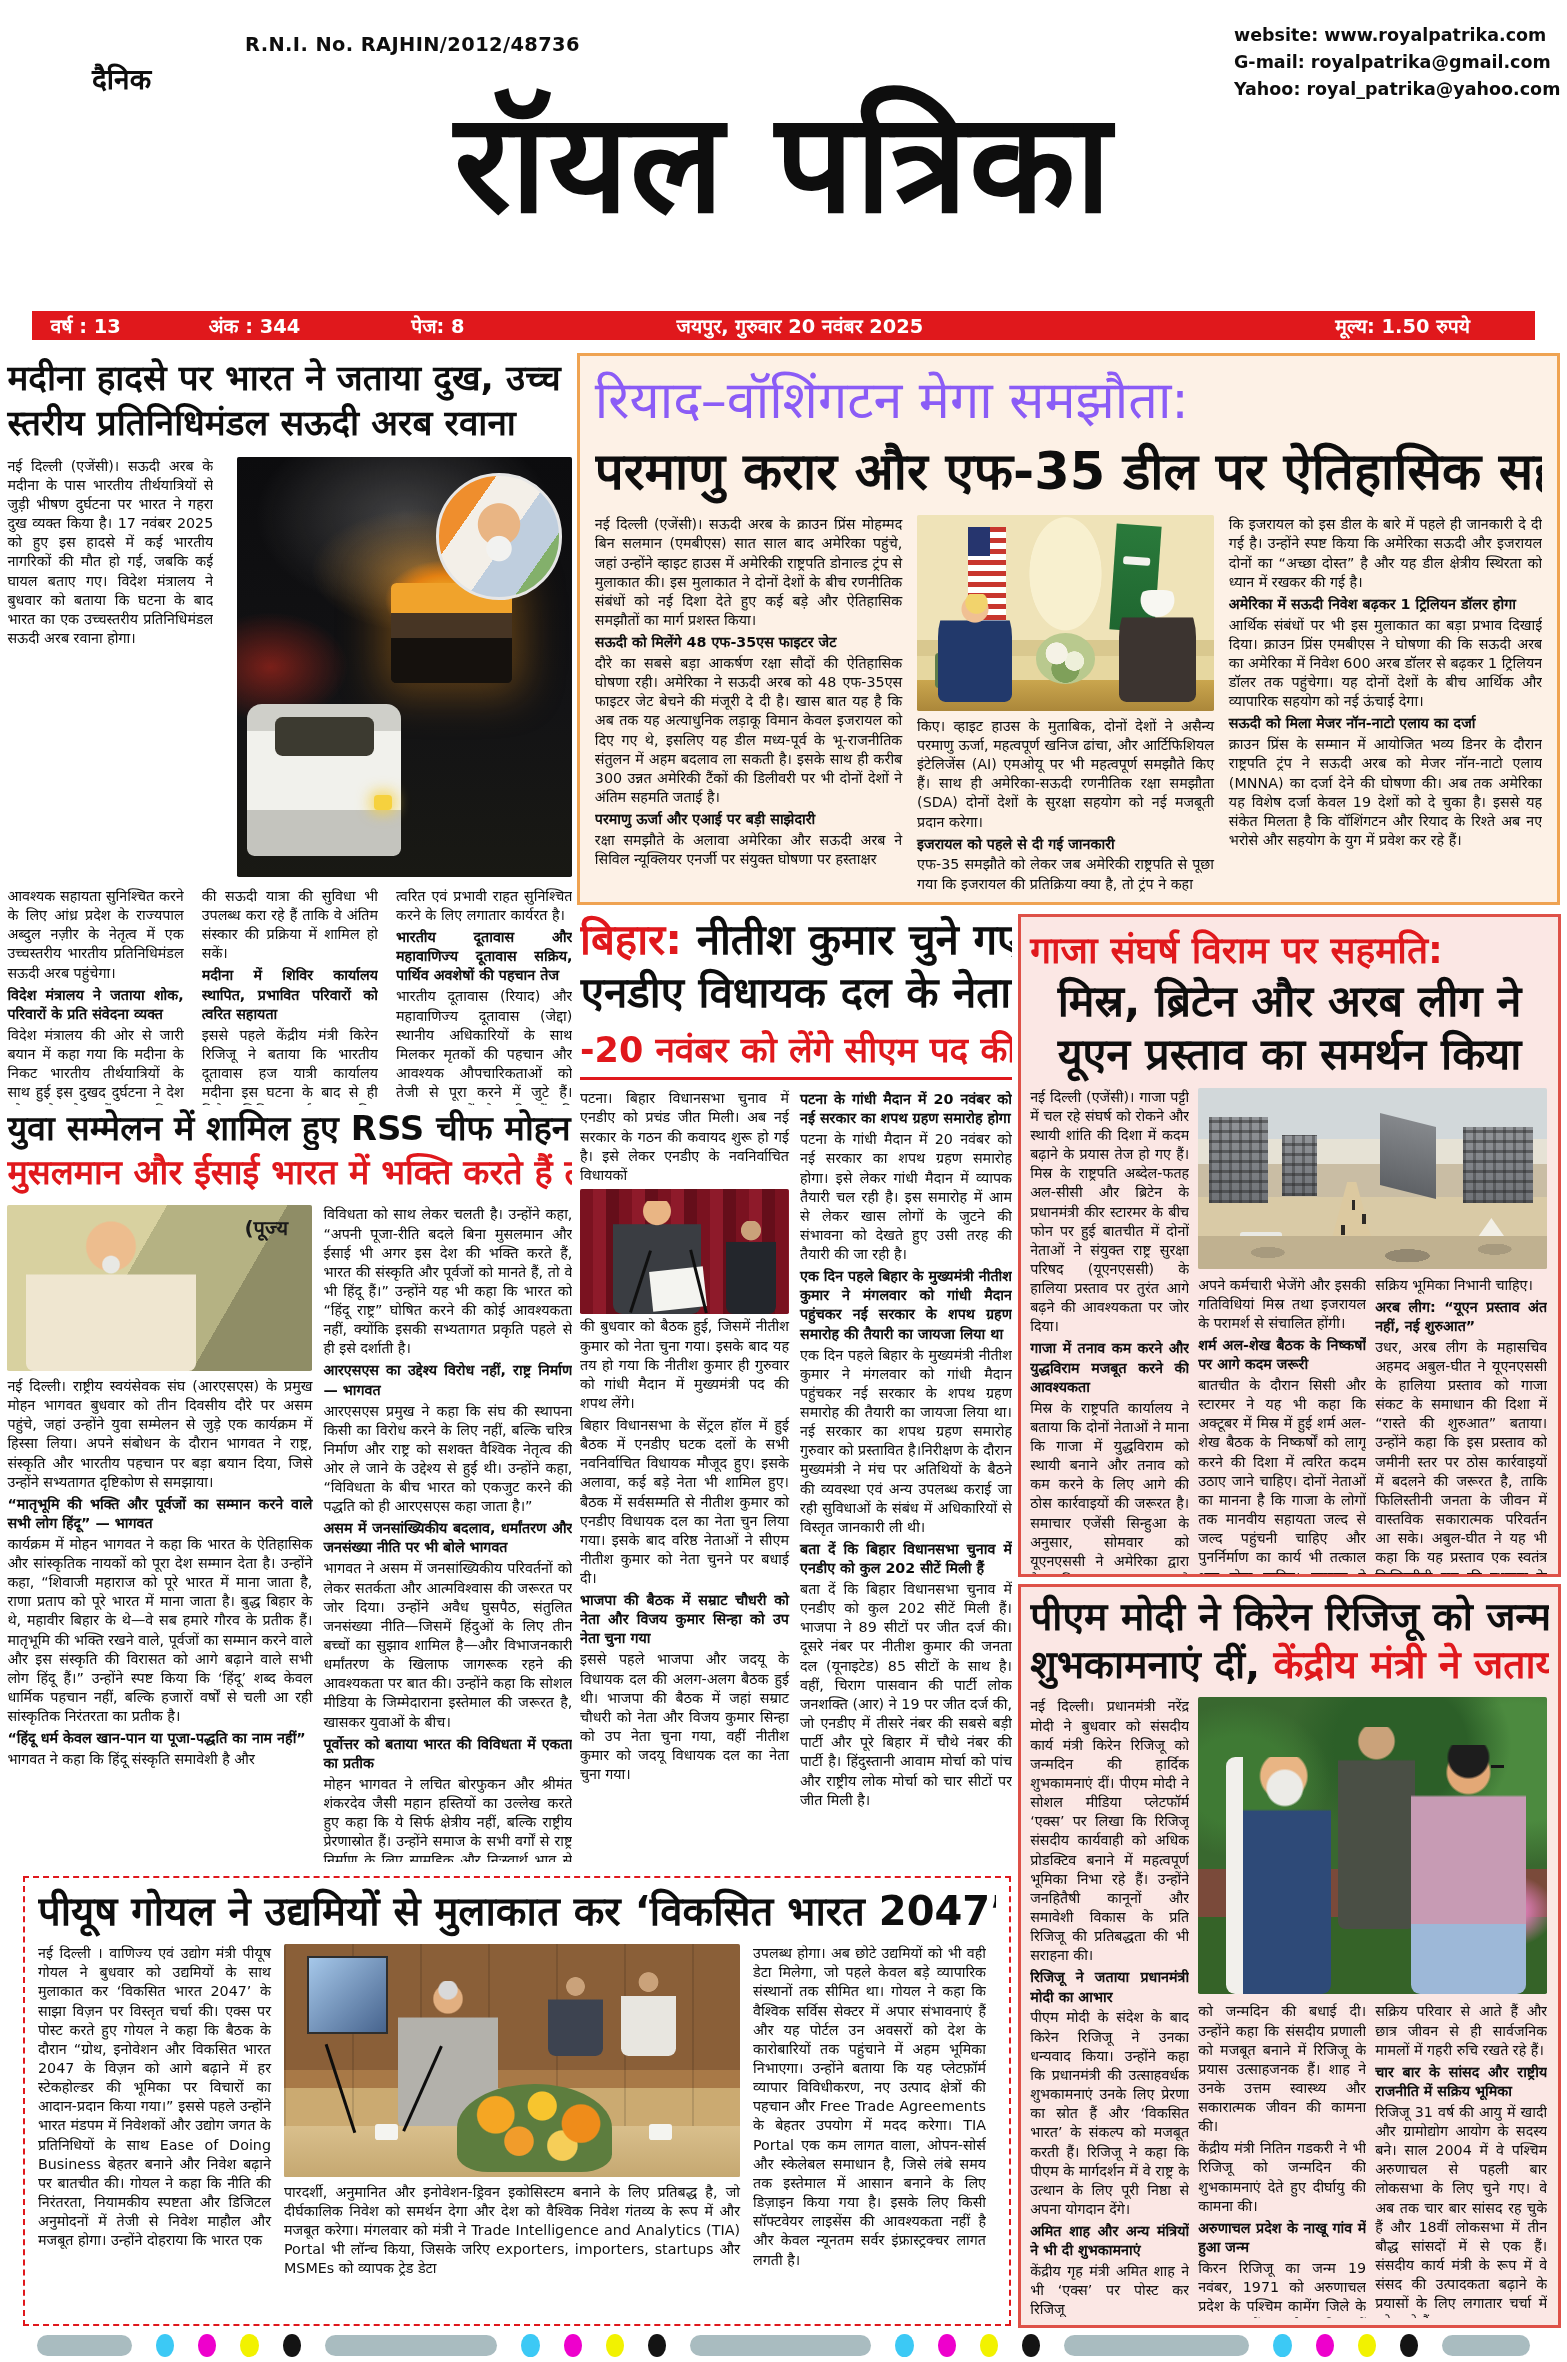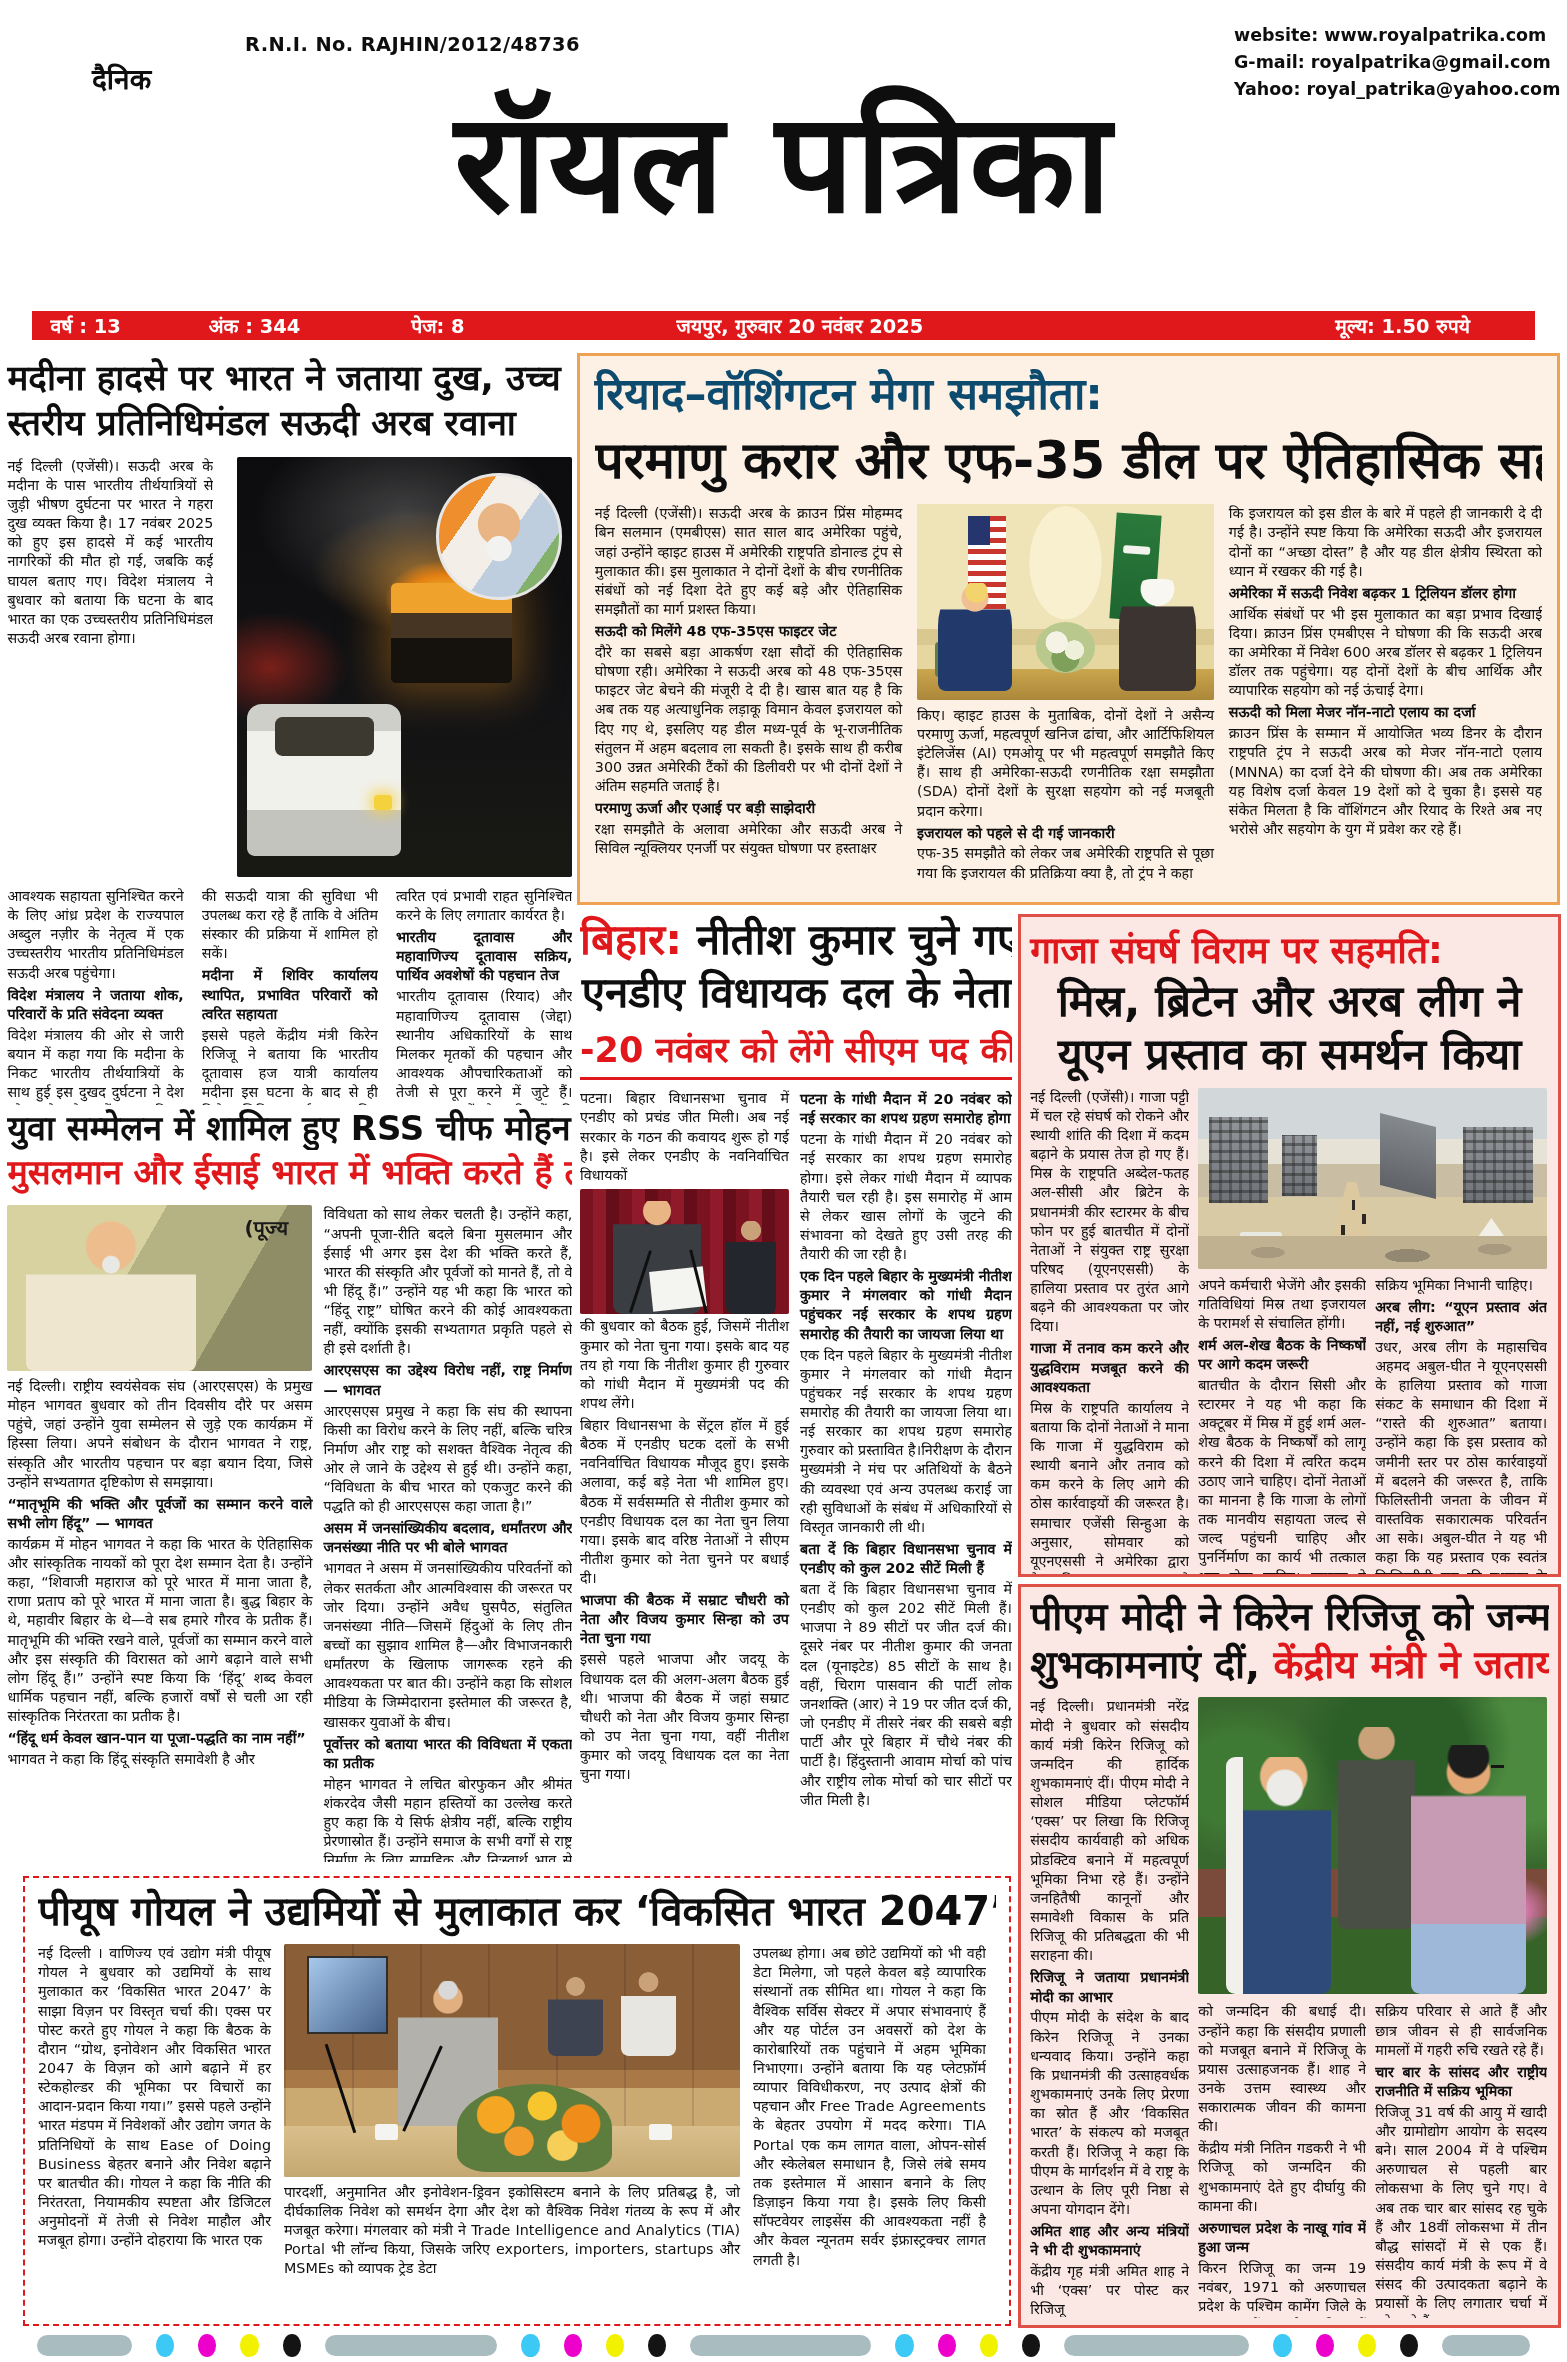--- a/index.html
+++ b/index.html
@@ -21,26 +21,26 @@
   .infobar .ib-date{margin-left:212px}.infobar .ib-price{margin-left:auto}
   
   .art-medina{left:7.4px;top:356px;width:565px}
   .m-head{font-size:35px;line-height:1.28;font-weight:700;text-align:left}
   .m-row{display:flex;gap:24px;margin-top:11px}
   .m-col1{width:212px;height:423px;overflow:hidden}
   .m-flow{display:flex;gap:18px;margin-top:7.4px;height:218px;overflow:hidden}
   .m-flow>div{flex:1;overflow:hidden}
   .box-riyadh{left:577px;top:353px;width:983px;height:552px;background:#fdf1e6;border:3.7px solid #efa352;
               box-sizing:border-box;padding:5.5px 14.8px;overflow:hidden}
-  .r-kicker{font-size:44px;font-weight:700;color:#0c4a6e;white-space:nowrap}
+  .r-kicker{font-size:52px;font-weight:400;color:#8b5cf6;white-space:nowrap}
   .r-head{font-size:51px;font-weight:700;text-align:center;white-space:nowrap;overflow:hidden;margin-top:1.8px}
   .r-row{display:flex;gap:14.8px;margin-top:11px;height:377px;overflow:hidden}
   .r-c1{width:314px}.r-c2{width:297px}.r-c3{width:320px}
   .art-bihar{left:580px;top:914px;width:432px;height:960px;overflow:hidden}
-  .b-head{font-size:42px;font-weight:700;text-align:right;line-height:1.25;white-space:nowrap;overflow:hidden}
+  .b-head{font-size:42px;font-weight:700;text-align:center;line-height:1.25;white-space:nowrap;overflow:hidden}
   .b-sub{font-size:35px;font-weight:700;color:#e0181c;text-align:center;margin-top:5.5px;
          border-bottom:3.7px solid #e0181c;padding-bottom:5.5px;white-space:nowrap;overflow:hidden}
   .b-row{display:flex;gap:11px;margin-top:9.2px;height:784px;overflow:hidden}
   .b-c1{width:209px}.b-c2{width:212px}
   .box-gaza{left:1018px;top:914px;width:543px;height:663px;background:#fbe7e4;border:3.7px solid #de5148;
             box-sizing:border-box;padding:5.5px 9.2px;overflow:hidden}
   .g-kicker{font-size:37px;font-weight:700;color:#e0181c;white-space:nowrap}
   .g-head{font-size:43px;font-weight:700;text-align:center;line-height:1.22;margin-top:1.8px}
   .g-body{position:relative;height:517px;margin-top:7.4px}
   .g-c1{position:absolute;left:0;top:0;width:159px;height:517px;overflow:hidden}

